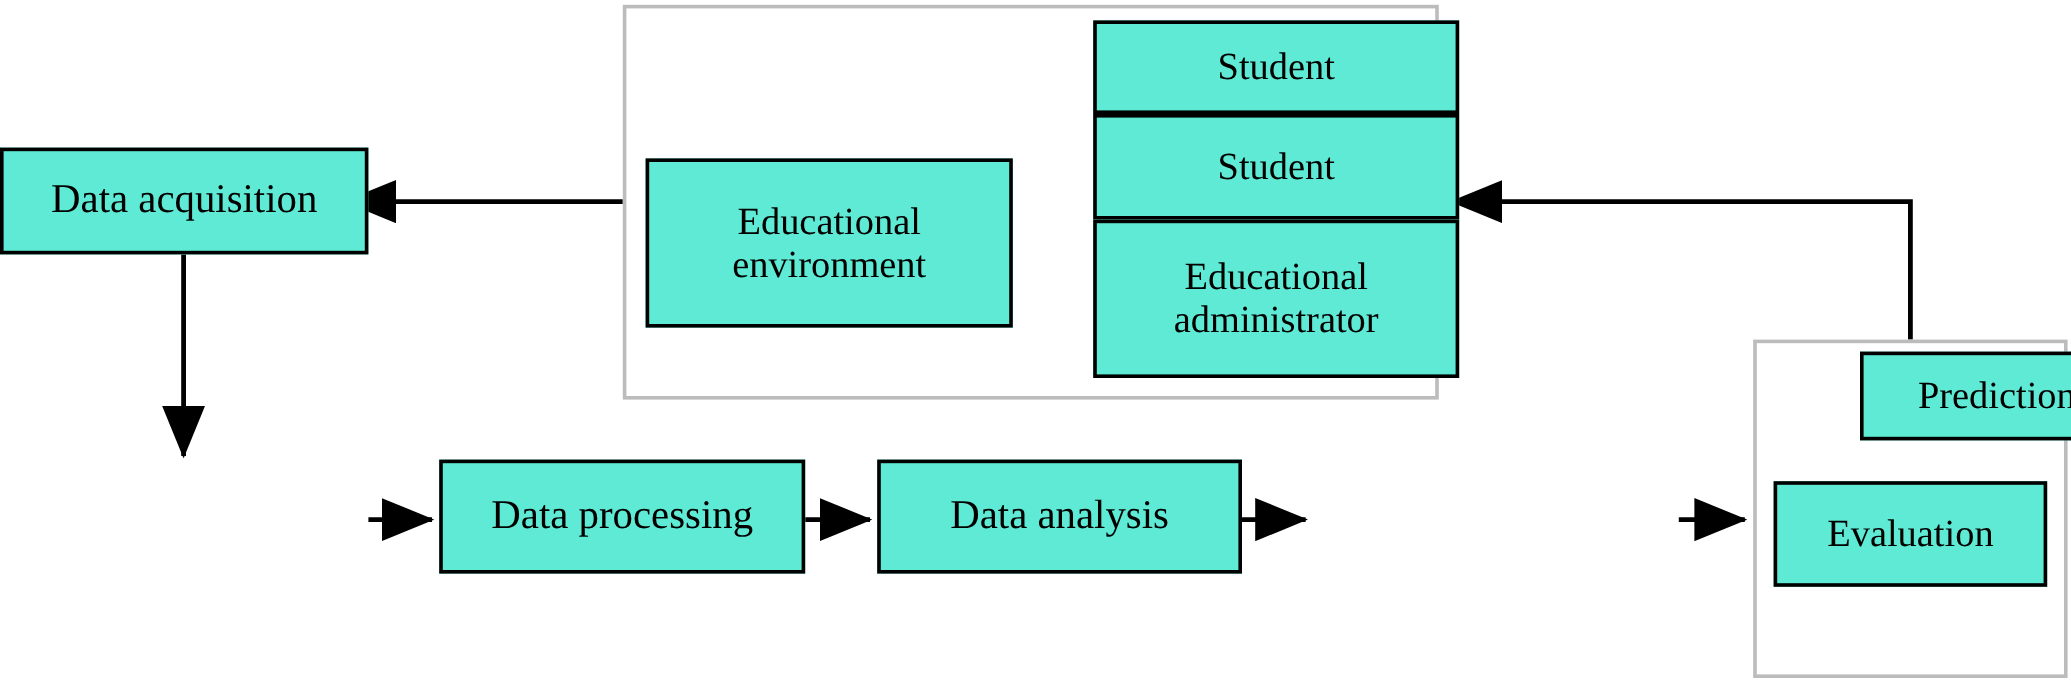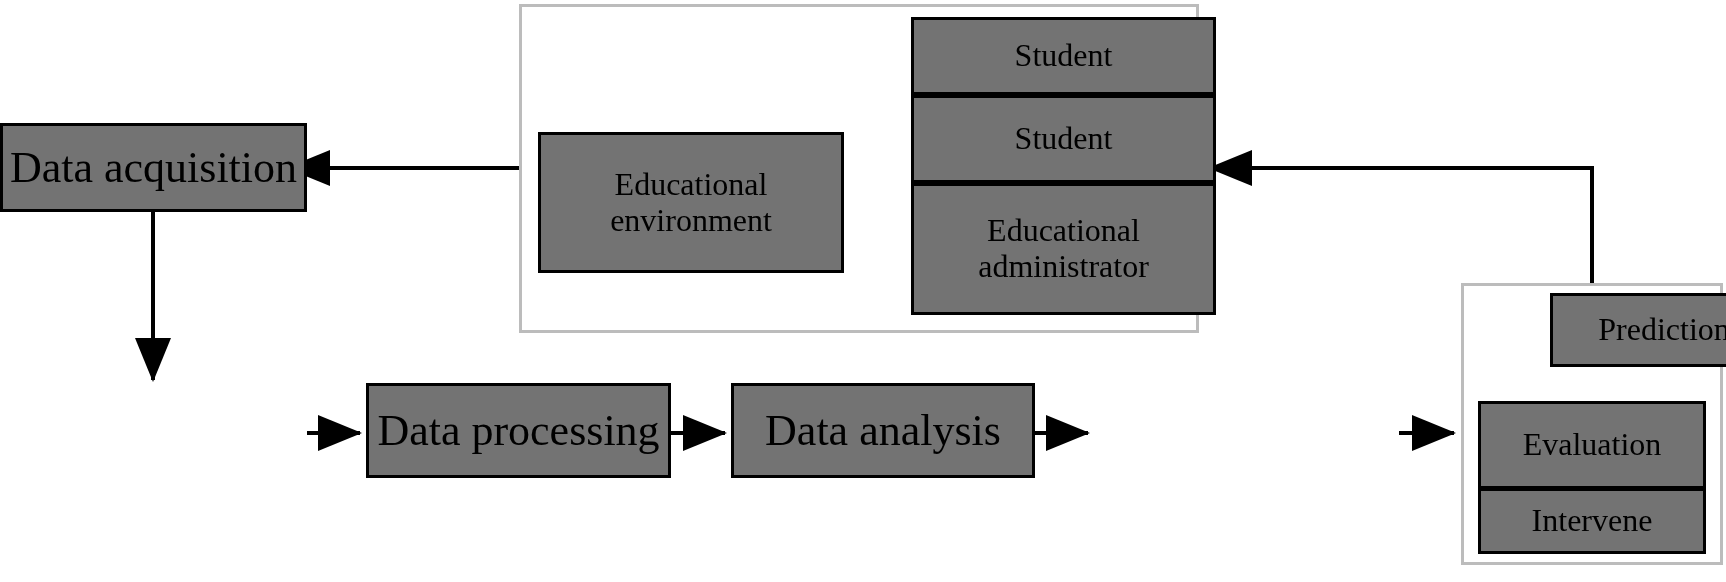--- a/index.html
+++ b/index.html
@@ -12,21 +12,21 @@
     width: 1726px;
     height: 582px;
     background: #ffffff;
     font-family: "Liberation Serif", "DejaVu Serif", serif;
     overflow: hidden;
   }
   .node {
     position: absolute;
     box-sizing: border-box;
     border: 3px solid #000000;
-    background: #737373;
+    background: #5eead4;
     display: flex;
     align-items: center;
     justify-content: center;
     text-align: center;
     color: #000000;
     line-height: 1.12;
     white-space: pre-line;
   }
   .group {
     position: absolute;
@@ -36,21 +36,21 @@
   }
   .svg-layer {
     position: absolute;
     left: 0;
     top: 0;
     width: 1726px;
     height: 582px;
     overflow: visible;
   }
   .fs-32 { font-size: 32px; }
-  .fs-34 { font-size: 44px; }
+  .fs-34 { font-size: 34px; }
 </style>
 </head>
 <body>
 
 <div id="canvas">
 
   <svg class="svg-layer" viewBox="0 0 1726 582">
     <defs>
       <marker id="arrowhead" markerWidth="11" markerHeight="9" refX="10.5" refY="4.5" orient="auto" markerUnits="strokeWidth">
         <path d="M0,0 L11,4.5 L0,9 Z" fill="#000000"></path>
@@ -106,15 +106,14 @@
 
   <div class="node fs-34" style="left:366px; top:383px; width:305px; height:95px;">Data processing</div>
 
 
   <div class="group" style="left:1461px; top:283px; width:262px; height:282px;"></div>
 
   <div class="node fs-32" style="left:1550px; top:293px; width:228px; height:74px;">Prediction</div>
 
   <div class="node fs-32" style="left:1478px; top:401px; width:228px; height:88px;text-align:center;">Evaluation</div>
 
-  <div class="node fs-32" style="left:1478px; top:488px; width:228px; height:66px;">Intervene</div>
 
 </div>
 
 </body></html>

